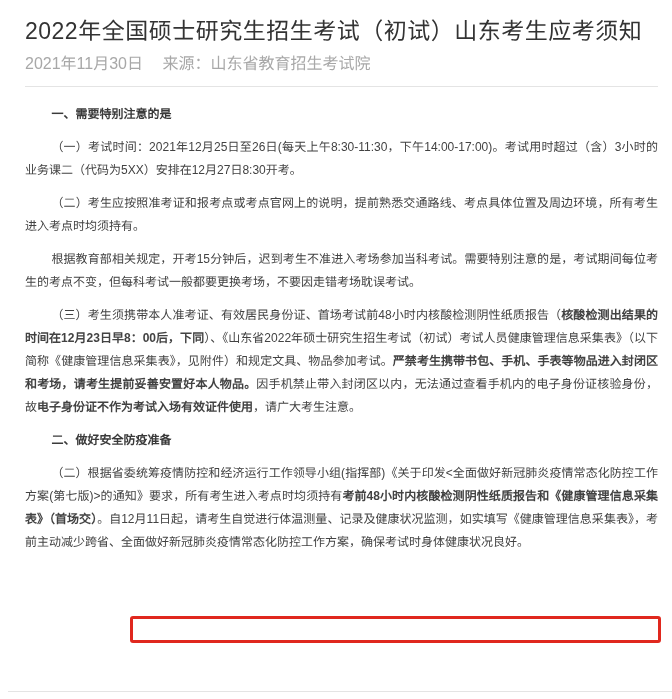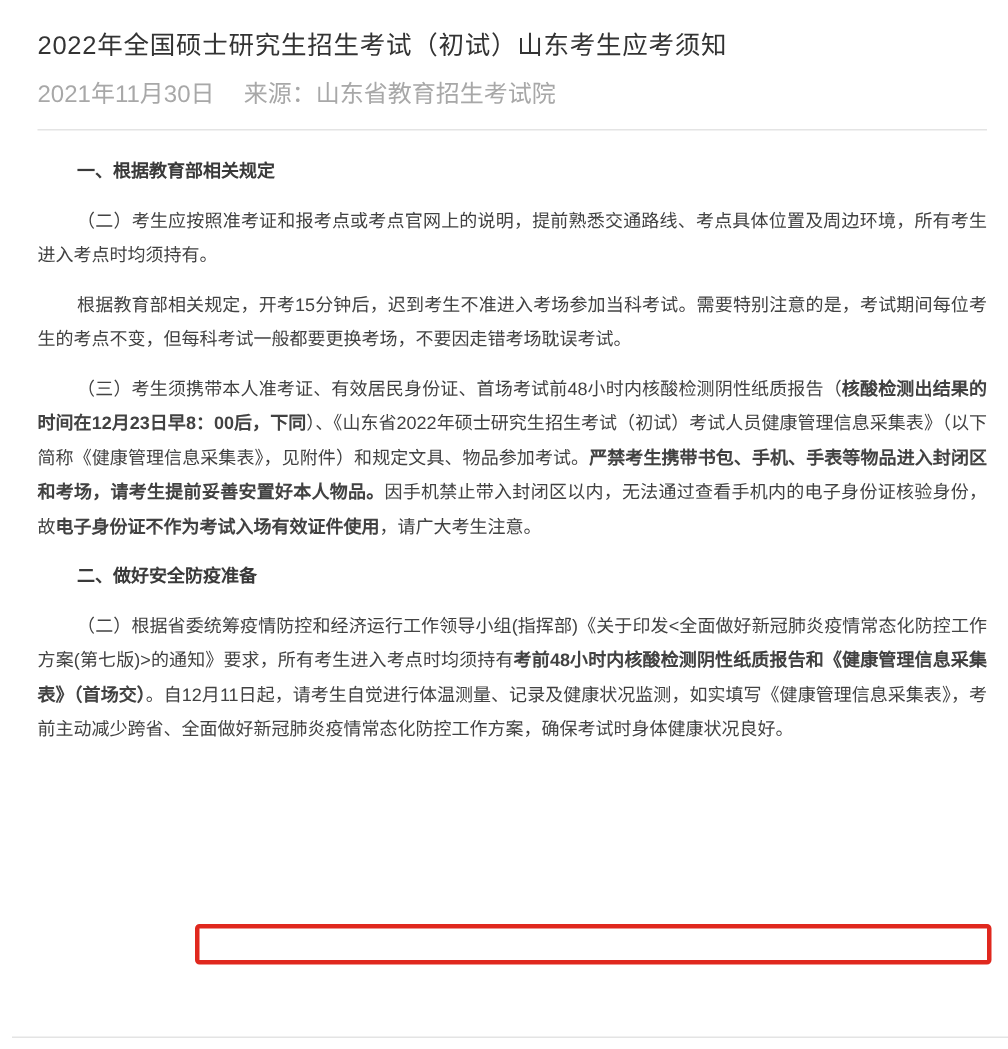--- a/index.html
+++ b/index.html
@@ -16,21 +16,21 @@
   .page {
     position: relative;
     width: 672px;
     height: 699px;
     overflow: hidden;
     background: var(--background);
   }
   .content { padding: 0 14px 0 25px; }
   .article-title {
     margin: 15px 0 0 0;
-    font-size: 17px;
+    font-size: 23px;
     font-weight: 400;
     line-height: 32px;
     color: var(--title);
     letter-spacing: 0.5px;
   }
   .meta {
     margin-top: 10px;
     font-size: 16px;
     line-height: 14px;
     color: var(--meta);
@@ -85,21 +85,22 @@
 
 <div class="page">
   <div class="content">
     <h1 class="article-title">2022年全国硕士研究生招生考试（初试）山东考生应考须知</h1>
     <div class="meta">
       <span class="meta-item">2021年11月30日</span>
       <span class="meta-item">来源：山东省教育招生考试院</span>
     </div>
     <hr class="divider top-divider">
     <article class="article-body" id="article-body">
-        <h3 class="sec-heading">一、根据教育部相关规定</h3>
+        <h3 class="sec-heading">一、需要特别注意的是</h3>
+        <p class="para"><span class="seg">（一）考试时间：2021年12月25日至26日(每天上午8:30-11:30，下午14:00-17:00)。考试用时超过（含）3小时的业务课二（代码为5XX）安排在12月27日8:30开考。</span></p>
         <p class="para"><span class="seg">（二）考生应按照准考证和报考点或考点官网上的说明，提前熟悉交通路线、考点具体位置及周边环境，所有考生进入考点时均须持有。</span></p>
         <p class="para"><span class="seg">根据教育部相关规定，开考15分钟后，迟到考生不准进入考场参加当科考试。需要特别注意的是，考试期间每位考生的考点不变，但每科考试一般都要更换考场，不要因走错考场耽误考试。</span></p>
         <p class="para"><span class="seg">（三）考生须携带本人准考证、有效居民身份证、首场考试前48小时内核酸检测阴性纸质报告（</span><span class="seg bold">核酸检测出结果的时间在12月23日早8：00后，下同</span><span class="seg">）、《山东省2022年硕士研究生招生考试（初试）考试人员健康管理信息采集表》（以下简称《健康管理信息采集表》，见附件）和规定文具、物品参加考试。</span><span class="seg bold">严禁考生携带书包、手机、手表等物品进入封闭区和考场，请考生提前妥善安置好本人物品。</span><span class="seg">因手机禁止带入封闭区以内，无法通过查看手机内的电子身份证核验身份，故</span><span class="seg bold">电子身份证不作为考试入场有效证件使用</span><span class="seg">，请广大考生注意。</span></p>
         <h3 class="sec-heading">二、做好安全防疫准备</h3>
         <p class="para"><span class="seg">（二）根据省委统筹疫情防控和经济运行工作领导小组(指挥部)《关于印发&lt;全面做好新冠肺炎疫情常态化防控工作方案(第七版)&gt;的通知》要求，所有考生进入考点时均须持有</span><span class="seg bold">考前48小时内核酸检测阴性纸质报告和《健康管理信息采集表》（首场交）</span><span class="seg">。自12月11日起，请考生自觉进行体温测量、记录及健康状况监测，如实填写《健康管理信息采集表》，考前主动减少跨省、全面做好新冠肺炎疫情常态化防控工作方案，确保考试时身体健康状况良好。</span></p>
       </article>
   </div>
   <div class="highlight-box"></div>
   <hr class="divider bottom-divider">
 </div>

